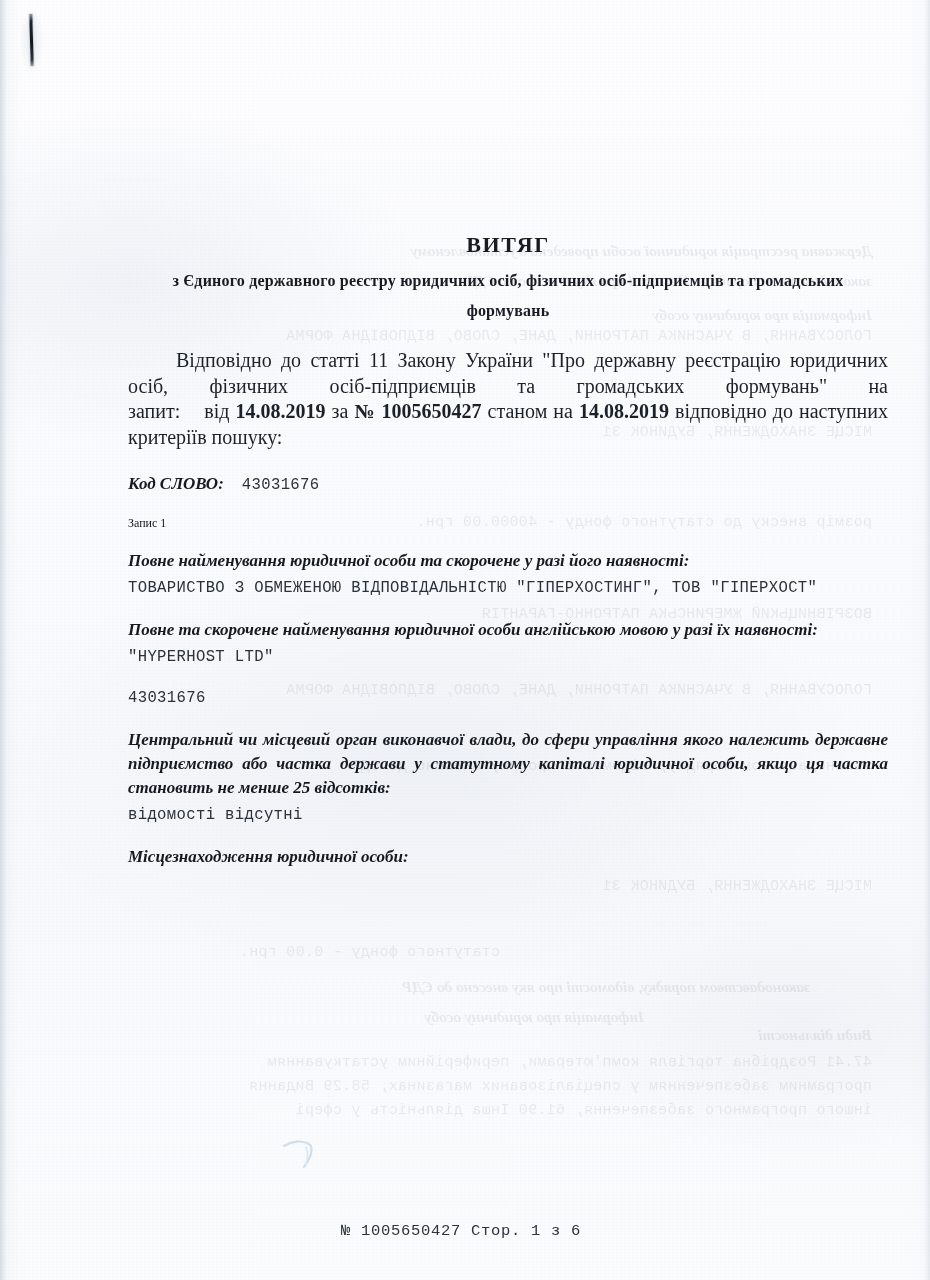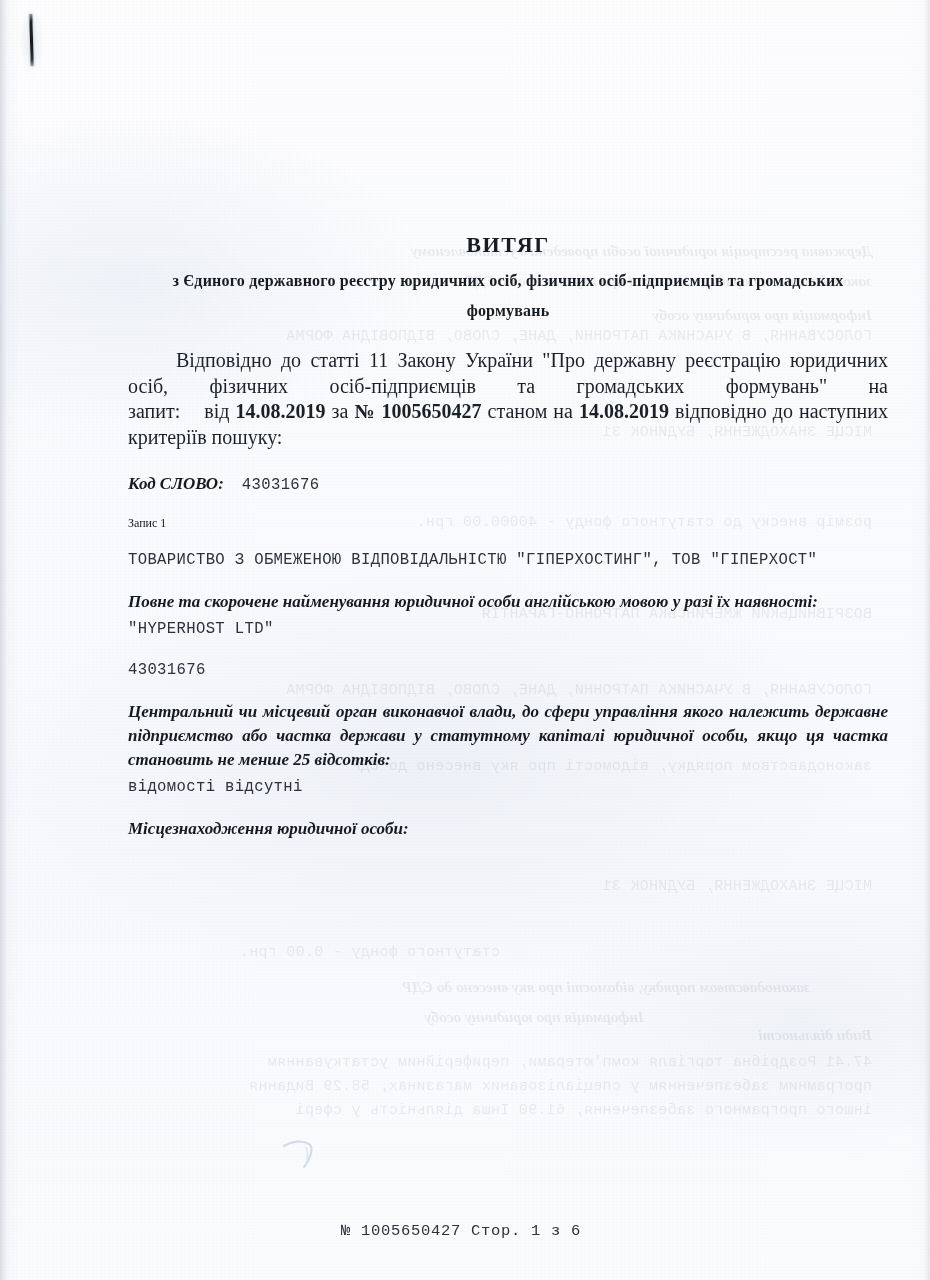--- a/index.html
+++ b/index.html
@@ -252,20 +252,21 @@
 
     <div id="edrpou-row">
       <span class="field-label">Код СЛОВО:</span>
       <span class="field-value">43031676</span>
     </div>
 
 
     <div id="record-heading">Запис 1</div>
 
     <div class="field-group">
+      <div class="field-label">Повне найменування юридичної особи та скорочене у разі його наявності:</div>
       <div class="field-value">ТОВАРИСТВО З ОБМЕЖЕНОЮ ВІДПОВІДАЛЬНІСТЮ "ГІПЕРХОСТИНГ", ТОВ "ГІПЕРХОСТ"</div>
     </div>
 
     <div class="field-group">
       <div class="field-label">Повне та скорочене найменування юридичної особи англійською мовою у разі їх наявності:</div>
       <div class="field-value">"HYPERHOST LTD"</div>
     </div>
 
     <div class="field-group">
       <div class="field-value">43031676</div>

